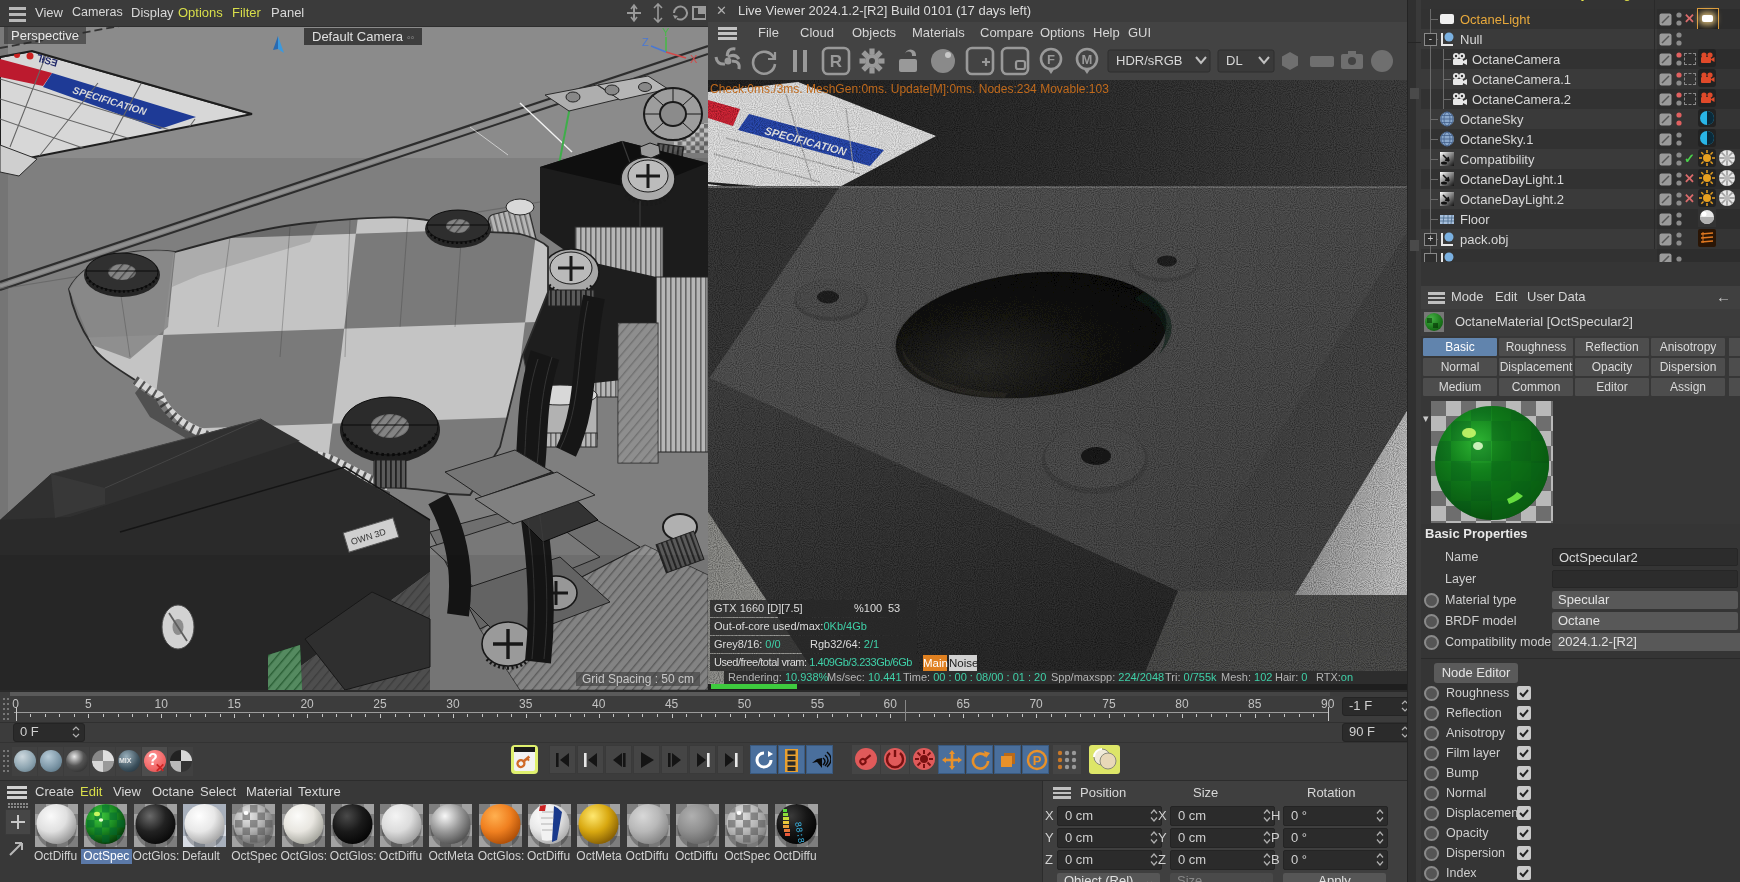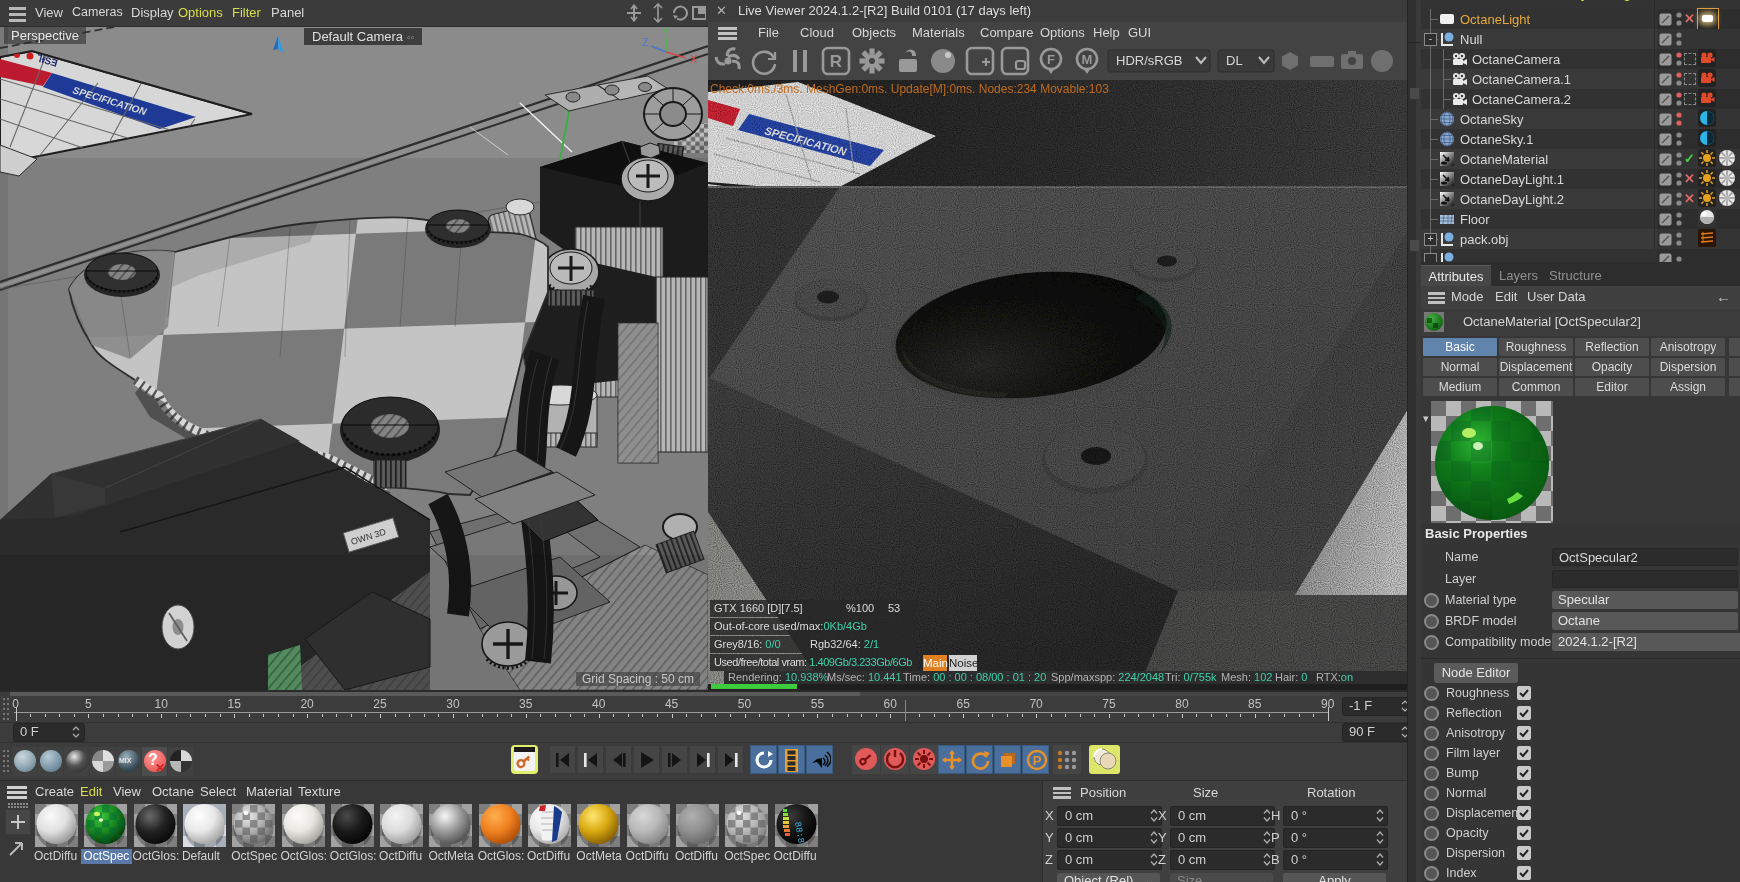--- a/index.html
+++ b/index.html
@@ -491,21 +491,21 @@
           <ellipse cx="387" cy="380" rx="53" ry="34" fill="#3b3b3b"></ellipse>
           <ellipse cx="387" cy="377" rx="50" ry="31" fill="#454545"></ellipse>
           <ellipse cx="388" cy="376" rx="15" ry="9" fill="#161616"></ellipse>
         </g>
         </g>
       </svg>
       
       <div class="abs" style="left:2px;top:2px;color:#c06a1c;font-size:12px;white-space:nowrap;">Check:0ms./3ms. MeshGen:0ms. Update[M]:0ms. Nodes:234 Movable:103</div>
       
       <div class="abs" style="left:2px;top:520px;width:207px;height:17px;background:rgba(40,40,40,0.85);color:#dcdcdc;font-size:11px;line-height:17px;white-space:nowrap;overflow:hidden;">
-        <span style="margin-left:4px;">GTX 1660 [D][7.5]</span><span style="position:absolute;left:136px;">%100</span><span style="position:absolute;left:178px;">53</span>
+        <span style="margin-left:4px;">GTX 1660 [D][7.5]</span><span style="position:absolute;left:144px;">%100</span><span style="position:absolute;left:178px;">53</span>
       </div>
       <div class="abs" style="left:2px;top:538px;width:207px;height:17px;background:rgba(40,40,40,0.85);color:#dcdcdc;font-size:11px;line-height:17px;white-space:nowrap;overflow:hidden;">
         <span style="margin-left:4px;">Out-of-core used/max:<span style="color:#3fd0a8;">0Kb/4Gb</span></span>
       </div>
       <div class="abs" style="left:2px;top:556px;width:207px;height:17px;background:rgba(40,40,40,0.85);color:#dcdcdc;font-size:11px;line-height:17px;white-space:nowrap;overflow:hidden;">
         <span style="margin-left:4px;">Grey8/16: <span style="color:#3fd0a8;">0/0</span></span><span style="position:absolute;left:100px;">Rgb32/64: <span style="color:#3fd0a8;">2/1</span></span>
       </div>
       <div class="abs" style="left:2px;top:574px;width:209px;height:17px;background:rgba(40,40,40,0.85);color:#dcdcdc;font-size:11px;line-height:17px;white-space:nowrap;overflow:hidden;letter-spacing:-0.45px;">
         <span style="margin-left:4px;">Used/free/total vram: <span style="color:#3fd0a8;">1.409Gb/3.233Gb/6Gb</span></span>
       </div>
@@ -1665,21 +1665,21 @@
               <defs>
                 <linearGradient id="dgNaN" x1="0" y1="0" x2="1" y2="1">
                   <stop offset="0" stop-color="#ffffff"></stop>
                   <stop offset="1" stop-color="#111"></stop>
                 </linearGradient>
               </defs>
               <rect x="1" y="1" width="14" height="14" fill="url(#dgNaN)"></rect>
               <path d="M4 4 l6 6 M10 10 l-1 -4 M10 10 l-4 -1" stroke="#111" stroke-width="1.5" fill="none"></path>
               <ellipse cx="5" cy="12" rx="3" ry="1.5" fill="#111"></ellipse>
             </svg></div>
-          <div class="abs" style="left: 39px; top: 3px; color: rgb(216, 216, 216); font-size: 13px;">OctaneMaterial</div>
+          <div class="abs" style="left: 39px; top: 3px; color: rgb(216, 216, 216); font-size: 13px;">Compatibility</div>
           <div class="abs" style="left: 236px; top: 0px; width: 83px; height: 20px; background: rgb(52, 52, 52);">
             <div class="abs" style="left: 2px; top: 3px;"><svg width="13" height="13">
                 <rect x="0.5" y="0.5" width="12" height="12" rx="2" fill="#9a9a9a"></rect>
                 <line x1="3" y1="10" x2="10" y2="3" stroke="#555" stroke-width="1.5"></line>
               </svg></div>
             <div class="abs" style="left: 19px; top: 3px;"><svg width="6" height="14">
                 <circle cx="3" cy="3" r="2.6" fill="#8a8a8a"></circle>
                 <circle cx="3" cy="11" r="2.6" fill="#8a8a8a"></circle>
               </svg></div>
             <div class="abs" style="left: 27px; top: 2px; color: rgb(74, 208, 74); font-size: 13px; font-weight: bold;">✓</div>
@@ -1891,45 +1891,40 @@
                 <rect x="0.5" y="0.5" width="12" height="12" rx="2" fill="#9a9a9a"></rect>
                 <line x1="3" y1="10" x2="10" y2="3" stroke="#555" stroke-width="1.5"></line>
               </svg></div>
             <div class="abs" style="left: 19px; top: 3px;"><svg width="6" height="10">
                 <circle cx="3" cy="3" r="2.6" fill="#8a8a8a"></circle>
               </svg></div>
           </div>
         </div>
       </div>
 
-    <div class="abs" style="left:0;top:262px;width:319px;height:24px;background:#2d2d2d;">
-      <div class="abs" style="left:0;top:3px;width:70px;height:21px;background:#474747;border-top:1px solid #5a5a5a;color:#e8e8e8;font-size:13px;text-align:center;line-height:21px;">Attributes</div>
-      <div class="abs" style="left:78px;top:6px;color:#909090;font-size:13px;">Layers</div>
-      <div class="abs" style="left:128px;top:6px;color:#909090;font-size:13px;">Structure</div>
-    </div>
 
     <div class="abs" style="left:0;top:286px;width:319px;height:23px;background:#404040;border-bottom:1px solid #333;">
       <div class="abs" style="left:7px;top:6px;width:17px;height:11px;">
         <div style="height:2.5px;background:#c0c0c0;margin-bottom:2px;"></div>
         <div style="height:2.5px;background:#c0c0c0;margin-bottom:2px;"></div>
         <div style="height:2.5px;background:#c0c0c0;"></div>
       </div>
       <div class="abs txt" style="left:30px;top:3px;">Mode</div>
       <div class="abs txt" style="left:74px;top:3px;">Edit</div>
       <div class="abs txt" style="left:106px;top:3px;">User Data</div>
       <div class="abs" style="left:295px;top:2px;color:#c8c8c8;font-size:15px;">←</div>
     </div>
 
     <div class="abs" style="left:0;top:309px;width:319px;height:27px;background:#3c3c3c;">
       <div class="abs" style="left:3px;top:3px;width:20px;height:20px;background:#777;">
         <div class="abs" style="left:1px;top:1px;width:18px;height:18px;background:radial-gradient(circle at 35% 30%, #45b045 0%, #1d7a1d 55%, #0a4a0a 100%);border-radius:50%;"></div>
           <div class="abs" style="left:3px;top:6px;width:5px;height:5px;background:rgba(0,40,0,0.55);"></div>
           <div class="abs" style="left:9px;top:11px;width:5px;height:5px;background:rgba(0,40,0,0.55);"></div>
       </div>
-      <div class="abs txt" style="left:42px;top:5px;text-align:center;">OctaneMaterial [OctSpecular2]</div>
+      <div class="abs txt" style="left:34px;top:5px;text-align:center;">OctaneMaterial [OctSpecular2]</div>
     </div>
 
     <div class="abs" style="left:0;top:336px;width:319px;height:62px;background:#373737;" id="btngrid">
         <div class="abs" style="left: 2px; top: 2px; width: 74px; height: 18px; background: rgb(97, 132, 173); color: rgb(255, 255, 255); font-size: 12px; text-align: center; line-height: 18px; border-radius: 1px;">Basic</div>
         <div class="abs" style="left: 308px; top: 2px; width: 11px; height: 18px; background: rgb(77, 77, 77);"></div>
         <div class="abs" style="left: 78px; top: 2px; width: 74px; height: 18px; background: rgb(77, 77, 77); color: rgb(218, 218, 218); font-size: 12px; text-align: center; line-height: 18px; border-radius: 1px;">Roughness</div>
         <div class="abs" style="left: 308px; top: 2px; width: 11px; height: 18px; background: rgb(77, 77, 77);"></div>
         <div class="abs" style="left: 154px; top: 2px; width: 74px; height: 18px; background: rgb(77, 77, 77); color: rgb(218, 218, 218); font-size: 12px; text-align: center; line-height: 18px; border-radius: 1px;">Reflection</div>
         <div class="abs" style="left: 308px; top: 2px; width: 11px; height: 18px; background: rgb(77, 77, 77);"></div>
         <div class="abs" style="left: 230px; top: 2px; width: 74px; height: 18px; background: rgb(77, 77, 77); color: rgb(218, 218, 218); font-size: 12px; text-align: center; line-height: 18px; border-radius: 1px;">Anisotropy</div>

